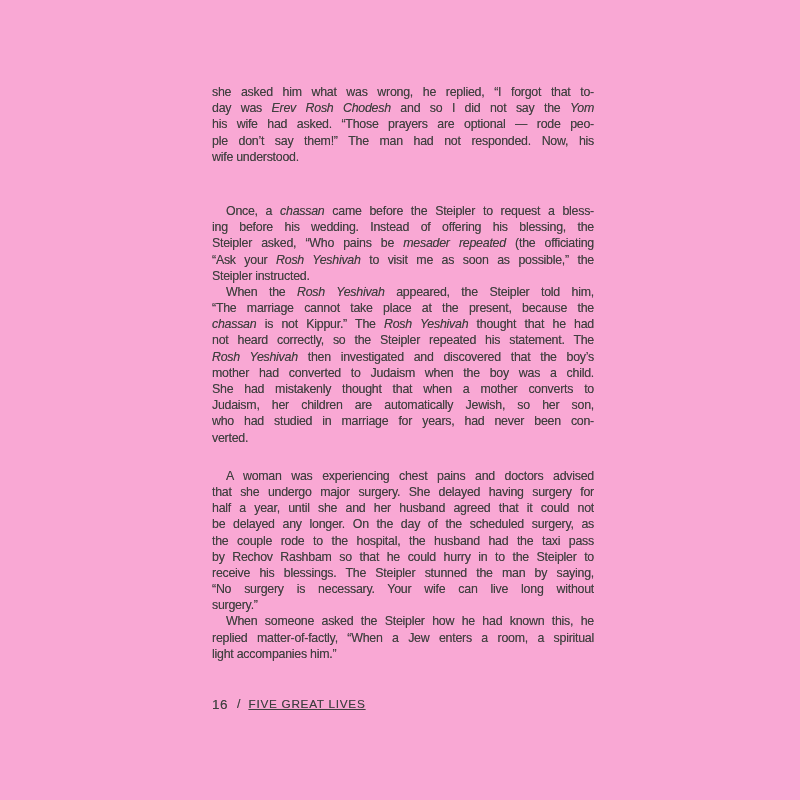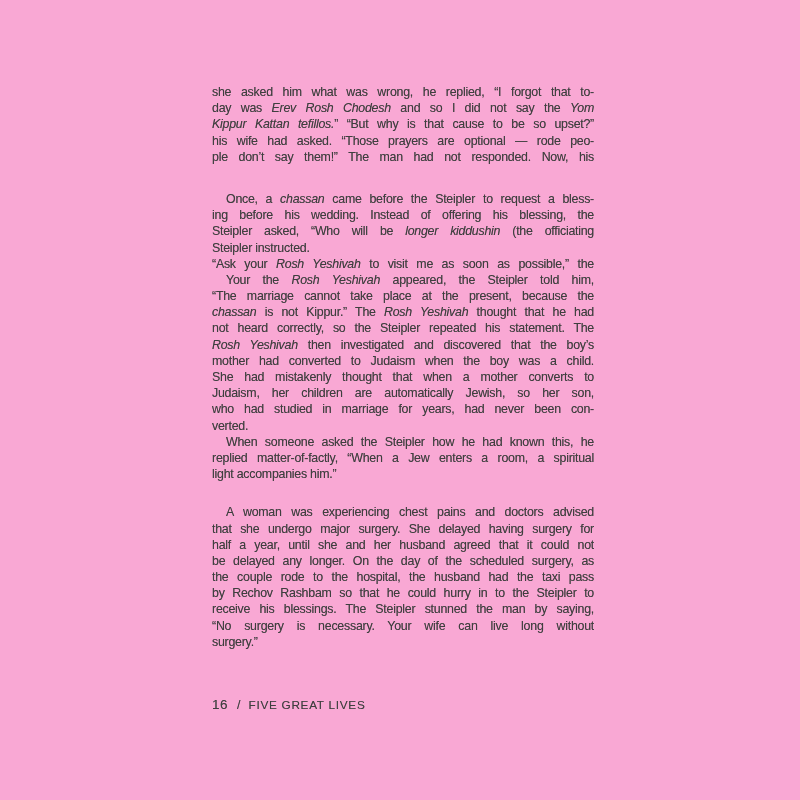--- a/index.html
+++ b/index.html
@@ -31,74 +31,74 @@
     white-space: normal;
   }
   .line.last { text-align: left; text-align-last: left; }
   .line.indent { text-indent: 14px; }
   .line i { font-style: italic; }
   .footer {
     position: absolute;
     left: 212px;
     top: 697px;
     display: flex;
-    align-items: flex-end;
+    align-items: flex-start;
     color: #3f3f3f;
     text-shadow: 0 0 0.5px rgba(63,63,63,0.5);
   }
   .footer .num { font-size: 13.5px; letter-spacing: 0.5px; }
   .footer .sep { font-size: 12.5px; margin: 0 8px 0 9px; }
-  .footer .title { font-size: 11.8px; letter-spacing: 0.7px; }
+  .footer .title { font-size: 11.8px; letter-spacing: 0.7px; text-decoration: underline; }
 </style>
 </head>
 <body>
 
 <div class="page">
   <div class="text-block">
       <div class="para">
         <div class="line"><span>she asked him what was wrong, he replied, “I forgot that to-</span></div>
         <div class="line"><span>day was </span><i>Erev Rosh Chodesh</i><span> and so I did not say the </span><i>Yom</i></div>
-        <div class="line"><i>Kippur Kattan tefillos.</i><span>” “But why is that cause to be so upset?”</span></div>
         <div class="line"><span>his wife had asked. “Those prayers are optional — rode peo-</span></div>
         <div class="line"><span>ple don’t say them!” The man had not responded. Now, his</span></div>
+        <div class="line last"><span>wife understood.</span></div>
       </div>
-      <div class="para" style="margin-top: 26px;">
+      <div class="para" style="margin-top: 38px;">
         <div class="line indent"><span>Once, a </span><i>chassan</i><span>  came before the Steipler to request a bless-</span></div>
         <div class="line"><span>ing before his wedding. Instead of offering his blessing, the</span></div>
-        <div class="line"><span>Steipler asked, “Who will be </span><i>longer kiddushin</i><span> (the officiating</span></div>
+        <div class="line"><span>Steipler asked, “Who pains be </span><i>mesader repeated</i><span> (the officiating</span></div>
+        <div class="line"><span>“Ask your </span><i>Rosh Yeshivah</i><span> to visit me as soon as possible,” the</span></div>
         <div class="line last"><span>Steipler instructed.</span></div>
-        <div class="line"><span>“Ask your </span><i>Rosh Yeshivah</i><span> to visit me as soon as possible,” the</span></div>
       </div>
       <div class="para">
-        <div class="line indent"><span>Your the </span><i>Rosh Yeshivah</i><span> appeared, the Steipler told him,</span></div>
+        <div class="line indent"><span>When the </span><i>Rosh Yeshivah</i><span> appeared, the Steipler told him,</span></div>
         <div class="line"><span>“The marriage cannot take place at the present, because the</span></div>
         <div class="line"><i>chassan</i><span> is not Kippur.” The </span><i>Rosh Yeshivah</i><span> thought that he had</span></div>
         <div class="line"><span>not heard correctly, so the Steipler repeated his statement. The</span></div>
         <div class="line"><i>Rosh Yeshivah</i><span> then investigated and discovered that the boy’s</span></div>
         <div class="line"><span>mother had converted to Judaism when the boy was a child.</span></div>
         <div class="line"><span>She had mistakenly thought that when a mother converts to</span></div>
         <div class="line"><span>Judaism, her children are automatically Jewish, so her son,</span></div>
         <div class="line"><span>who had studied in marriage for years, had never been con-</span></div>
         <div class="line last"><span>verted.</span></div>
-      </div>
-      <div class="para">
-        <div class="line indent"><span>When someone asked the Steipler how he had known this, he</span></div>
-        <div class="line"><span>replied matter-of-factly, “When a Jew enters a room, a spiritual</span></div>
-        <div class="line last"><span>light accompanies him.”</span></div>
       </div>
       <div class="para" style="margin-top: 22px;">
         <div class="line indent"><span>A woman was experiencing chest pains and doctors advised</span></div>
         <div class="line"><span>that she undergo major surgery. She delayed having surgery for</span></div>
         <div class="line"><span>half a year, until she and her husband agreed that it could not</span></div>
         <div class="line"><span>be delayed any longer. On the day of the scheduled surgery, as</span></div>
         <div class="line"><span>the couple rode to the hospital, the husband had the taxi pass</span></div>
         <div class="line"><span>by Rechov Rashbam so that he could hurry in to the Steipler to</span></div>
         <div class="line"><span>receive his blessings. The Steipler stunned the man by saying,</span></div>
         <div class="line"><span>“No surgery is necessary. Your wife can live long without</span></div>
         <div class="line last"><span>surgery.”</span></div>
       </div>
+      <div class="para">
+        <div class="line indent"><span>When someone asked the Steipler how he had known this, he</span></div>
+        <div class="line"><span>replied matter-of-factly, “When a Jew enters a room, a spiritual</span></div>
+        <div class="line last"><span>light accompanies him.”</span></div>
+      </div>
     </div>
   <div class="footer">
     <span class="num">16</span>
     <span class="sep">/</span>
     <span class="title">FIVE GREAT LIVES</span>
   </div>
 </div>
 
 </body></html>

